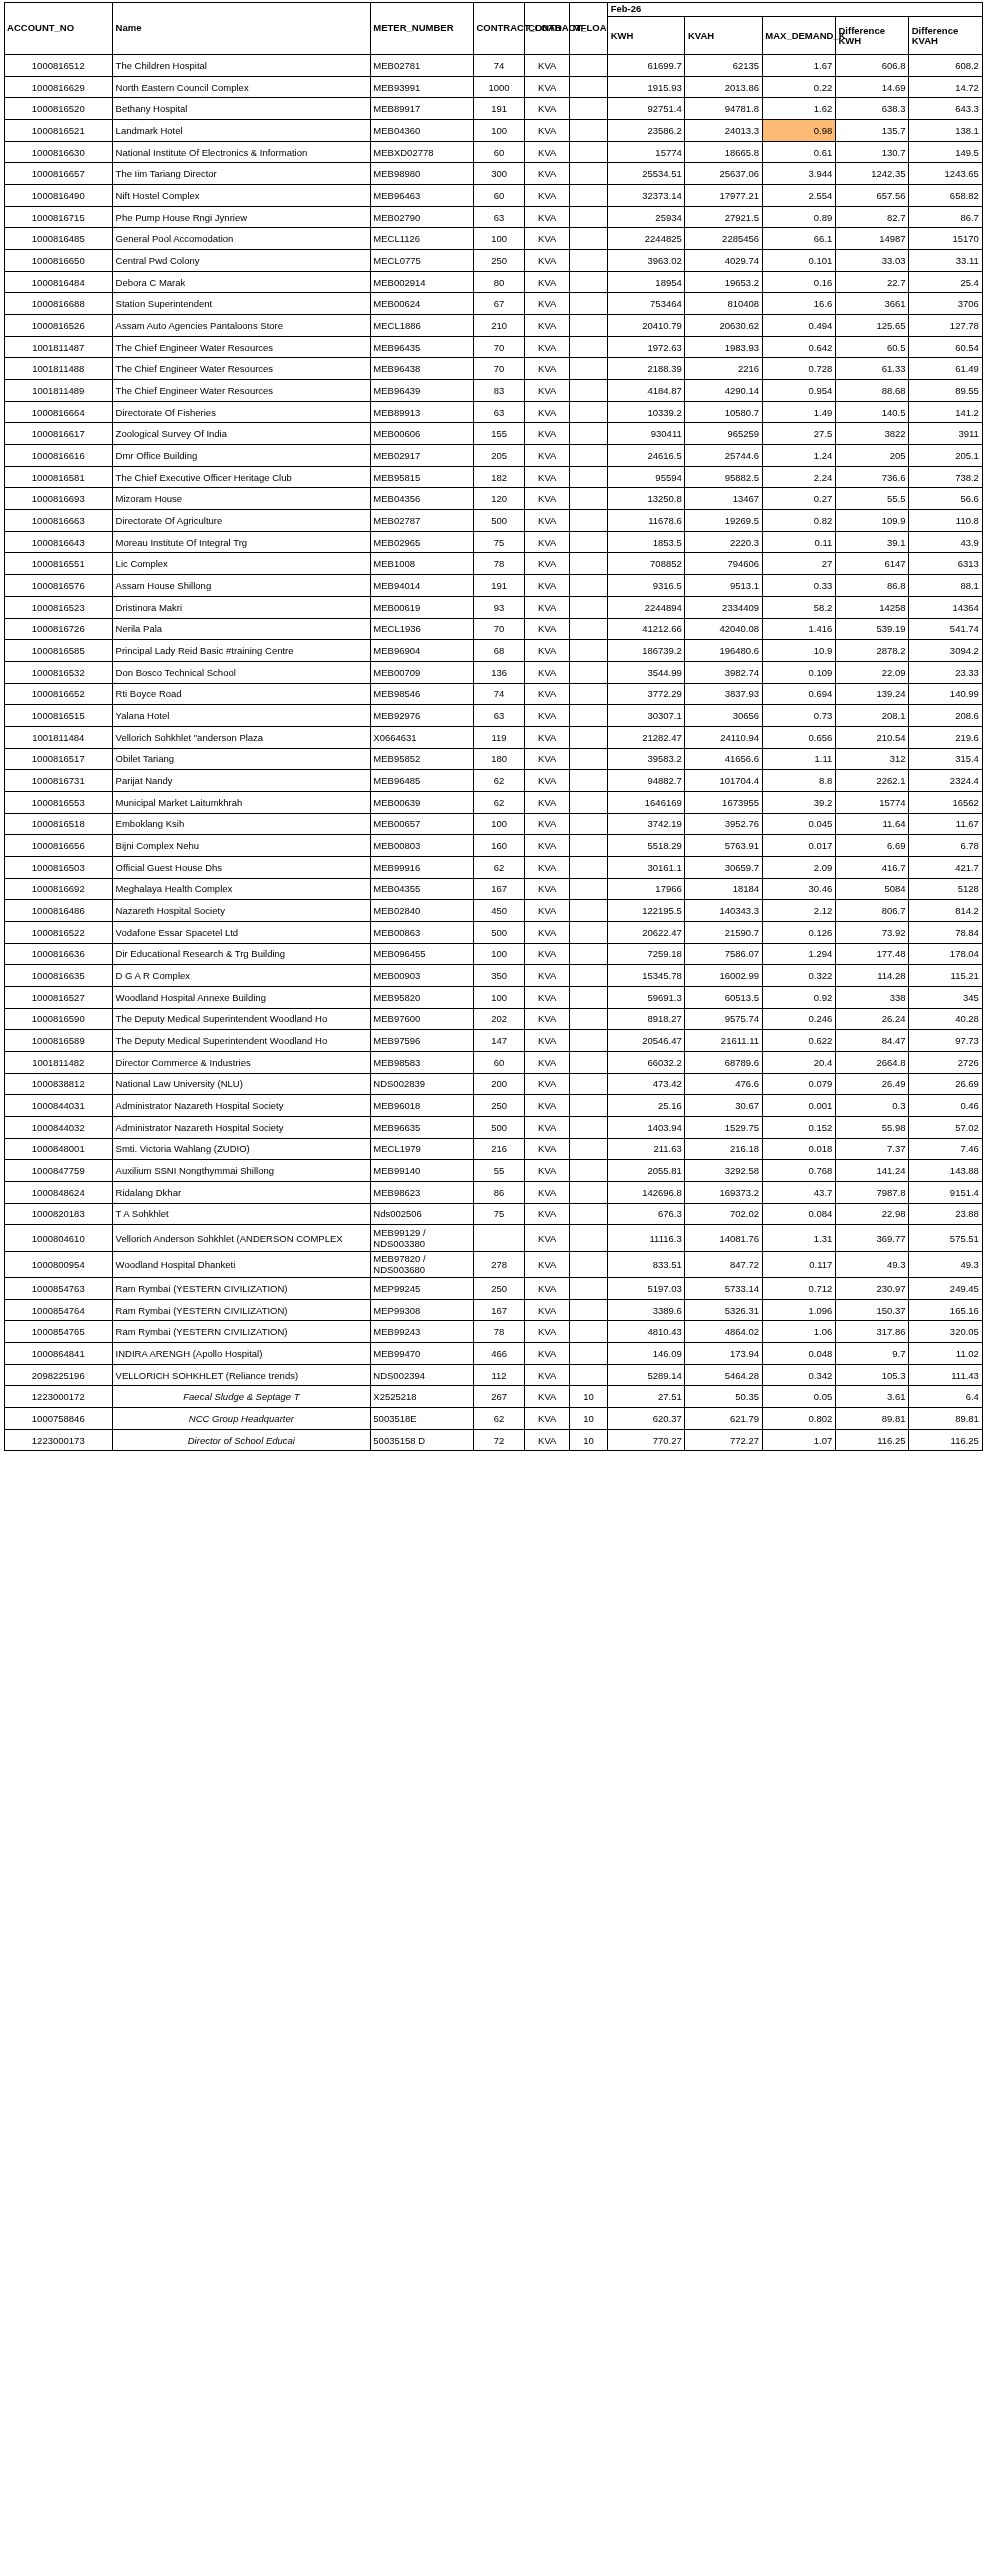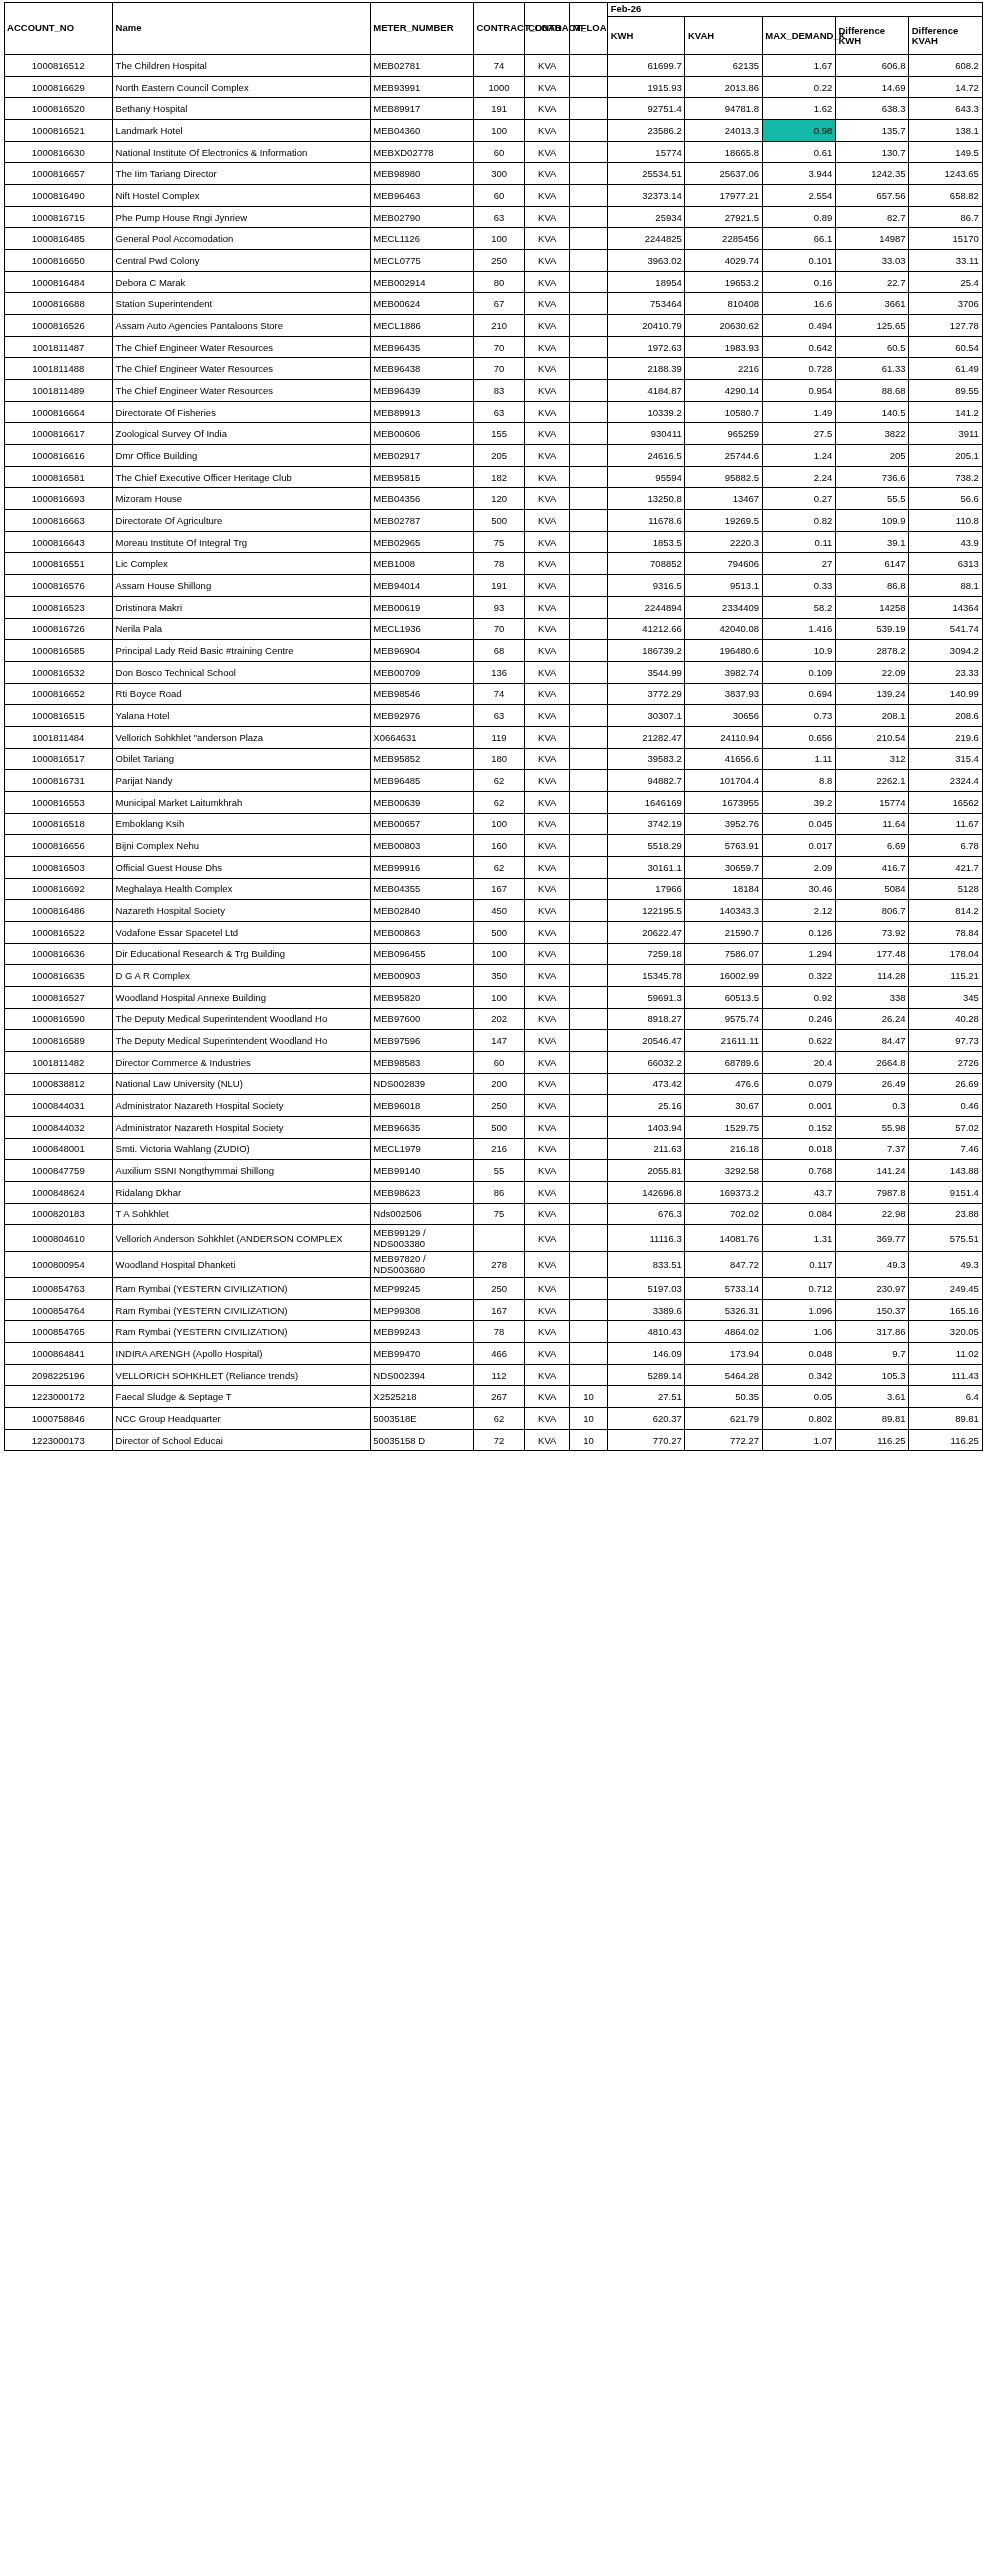--- a/index.html
+++ b/index.html
@@ -13,22 +13,22 @@
   .c-meter{width:76px;text-align:left;}
   .c-cl{width:38px;text-align:center;}
   .c-cu{width:33px;text-align:center;}
   .c-mf{width:28px;text-align:center;}
   .c-kwh{width:57px;text-align:right;}
   .c-kvah{width:57px;text-align:right;}
   .c-md{width:54px;text-align:right;}
   .c-dk{width:54px;text-align:right;}
   .c-dkv{width:54px;text-align:right;}
   tbody td{height:17.3px;}
-  .name-center{text-align:left;}
-  .shade{background:#14b8a6;margin-top:40px;}
+  .name-center{text-align:center;font-style:italic;}
+  .shade{background:#fdba74;margin-top:40px;}
   .hdr-top{height:14px;}
   .hdr-sub{height:38px;}
 </style>
 </head>
 <body>
 
 <div class="sheet">
   <table>
     <colgroup>
       <col class="c-acct">

